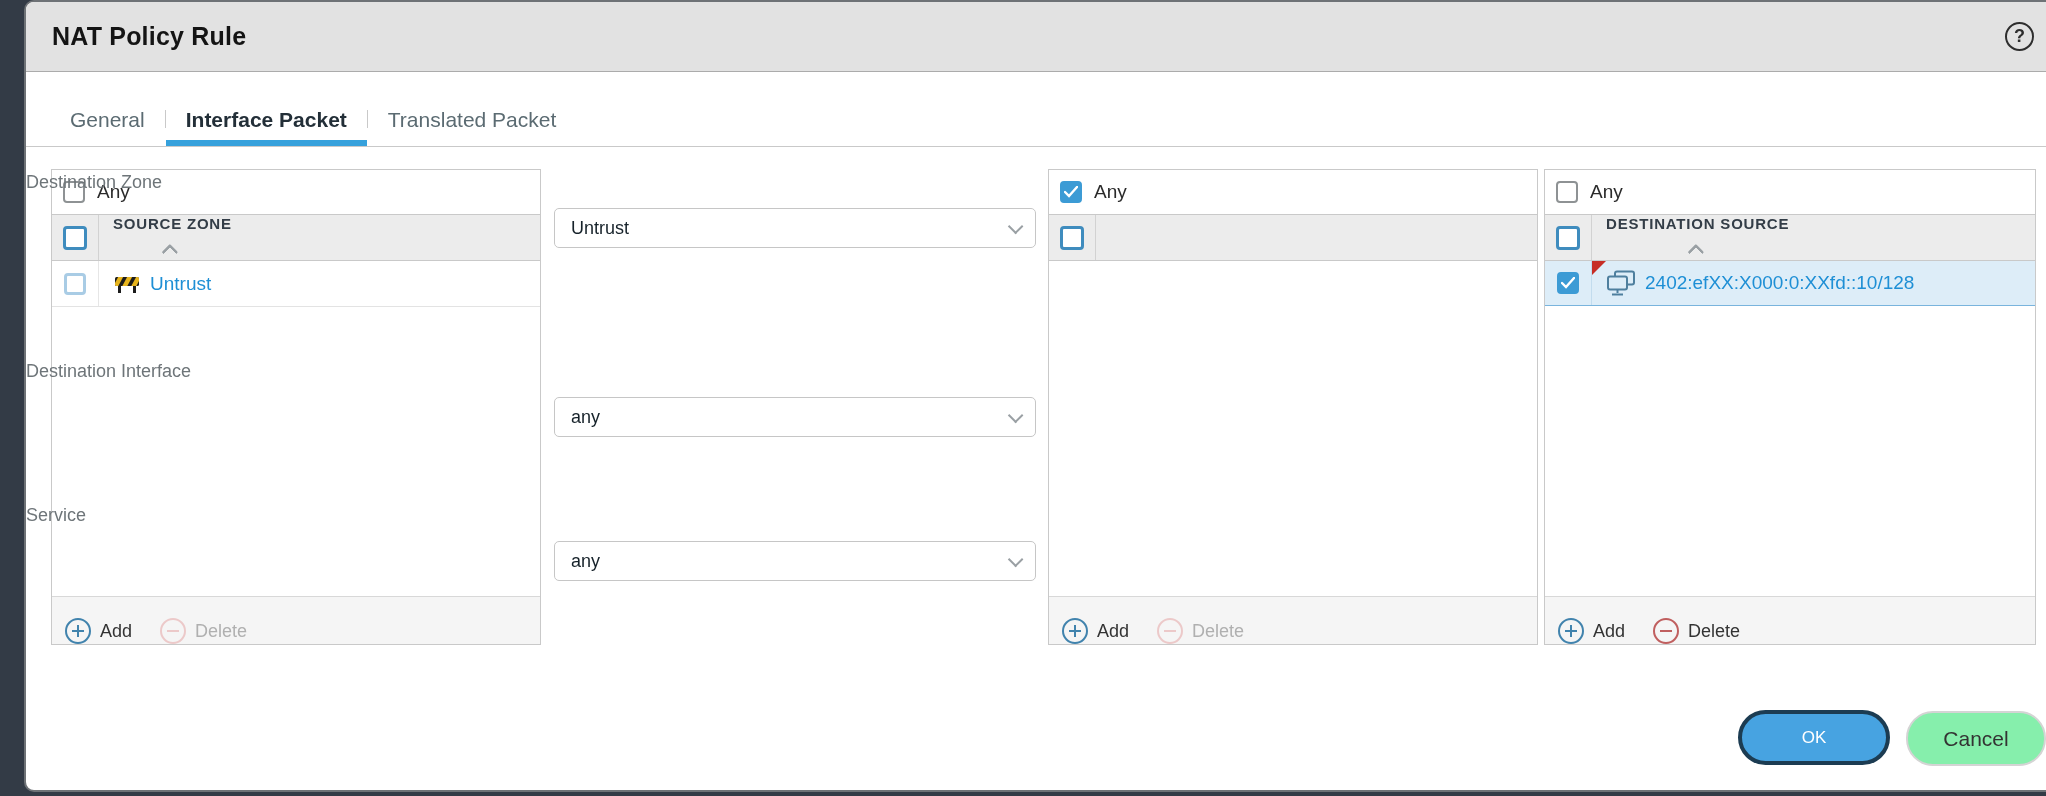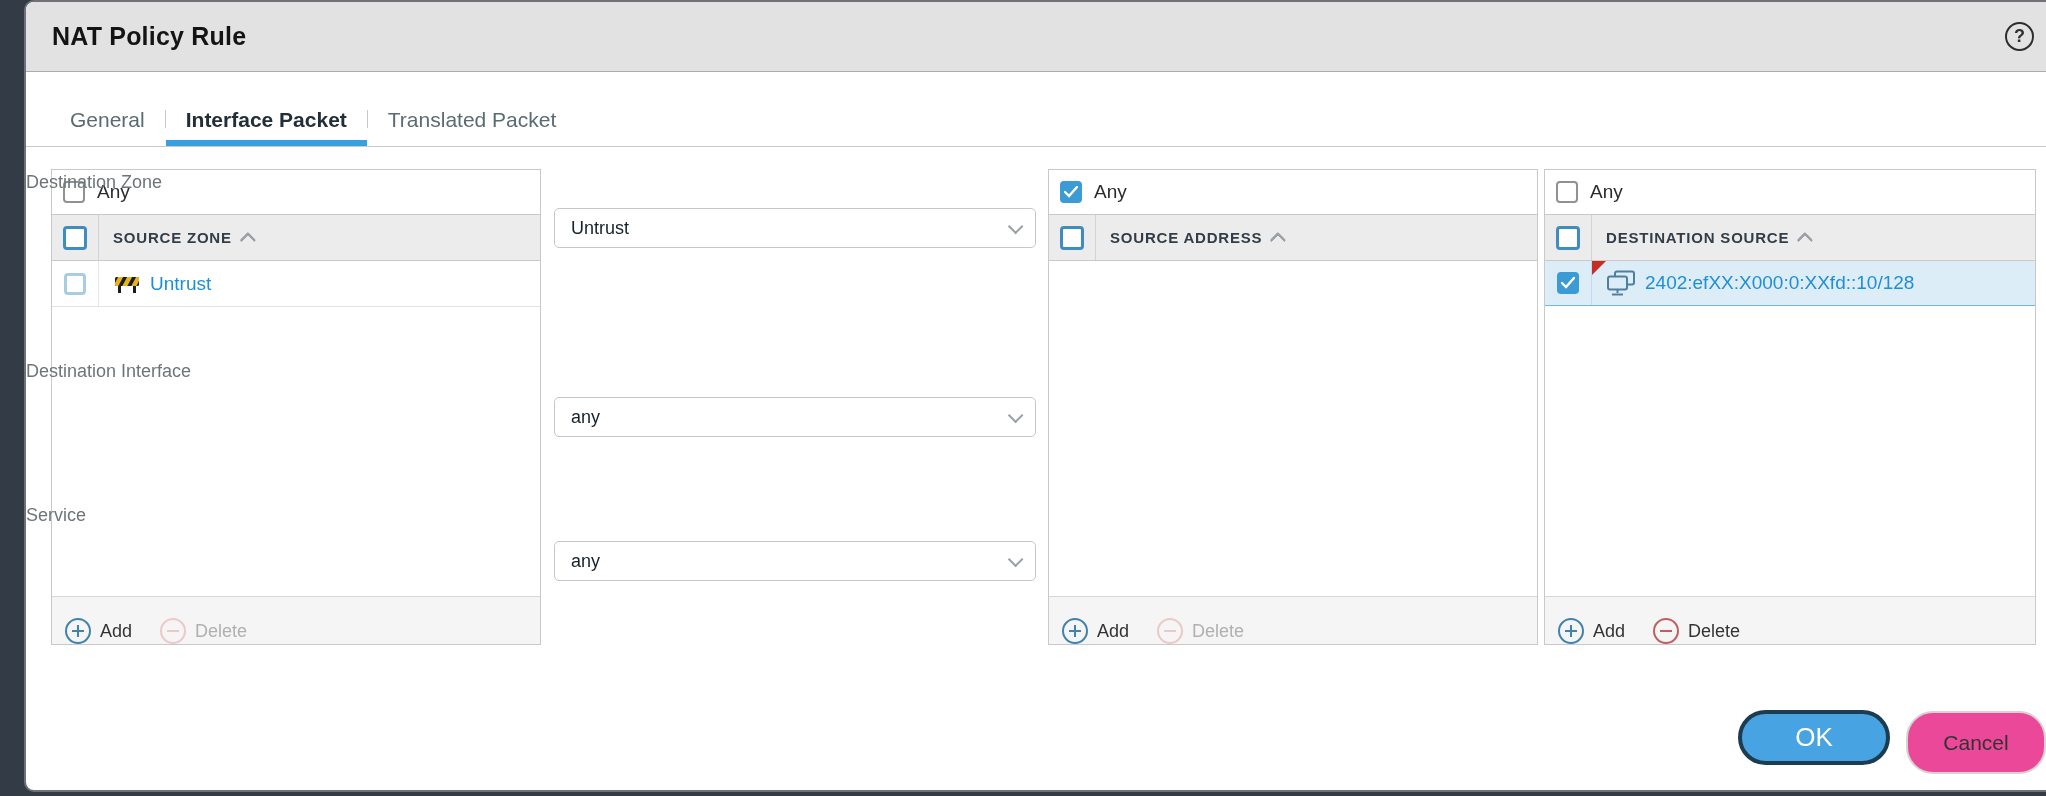--- a/index.html
+++ b/index.html
@@ -82,21 +82,21 @@
     background:#ececec;
     border-bottom:1px solid #c9c9c9;
     display:flex; align-items:stretch;
   }
   .cb-cell {
     width:47px; flex:0 0 47px;
     display:flex; align-items:center; justify-content:center;
     border-right:1px solid #d2d2d2;
   }
   .header-label-wrap {
-    display:flex; align-items:center; gap:12px; padding-left:14px;
+    display:flex; align-items:center; gap:12px; padding-left:14px;flex-direction:column;
   }
   .header-label {
     font-size:15px; font-weight:700; color:#333d47; letter-spacing:0.8px;
   }
   .rows { flex:1 1 auto; overflow:hidden; }
   .row {
     height:46px;
     display:flex; align-items:stretch;
     border-bottom:1px solid #e3e3e3;
     position:relative;
@@ -183,28 +183,28 @@
   .select-box .chev-down { margin-left:auto; }
   #dz-label { top:170px; } #dz-box { top:206px; }
   #di-label { top:359px; } #di-box { top:395px; }
   #sv-label { top:503px; } #sv-box { top:539px; }
   .form-label { position:absolute; }
   
   .btn-ok {
     position:absolute; left:1712px; top:708px;
     width:152px; height:55px; border-radius:28px;
     background:#47a3e1; border:4px solid #1c3c52;
-    color:#fff; font-size:26px; font-family:inherit;
+    color:#fff; font-size:17px; font-family:inherit;
     display:flex; align-items:center; justify-content:center;
     cursor:pointer;
   }
   .btn-cancel {
     position:absolute; left:1880px; top:709px;
-    width:140px; height:63px; border-radius:27px;
-    background:#ec4899; border:2px solid #d4d4d4;
+    width:140px; height:55px; border-radius:27px;
+    background:#86efac; border:2px solid #d4d4d4;
     color:#333; font-size:21px; font-family:inherit;
     display:flex; align-items:center; justify-content:center;
     cursor:pointer;
   }
   .zone-icon, .addr-icon { flex:0 0 auto; display:block; }
 </style>
 </head>
 <body>
 
 <div class="dialog">
@@ -305,24 +305,20 @@
           </svg>
       </span>
       <span>Any</span>
     </div>
     <div class="col-header">
       <div class="cb-cell">
         <span class="cb hdr">
           
         </span>
       </div>
-      <div class="header-label-wrap">
-        <span class="header-label">SOURCE ADDRESS</span>
-        <span class="caret-up"></span>
-      </div>
     </div>
     <div class="rows"></div>
     <div class="panel-footer">
       <div class="footer-btn">
         <span class="circle-icon add"></span>
         <span class="lbl">Add</span>
       </div>
       <div class="footer-btn disabled">
         <span class="circle-icon minus pale"></span>
         <span class="lbl">Delete</span>

